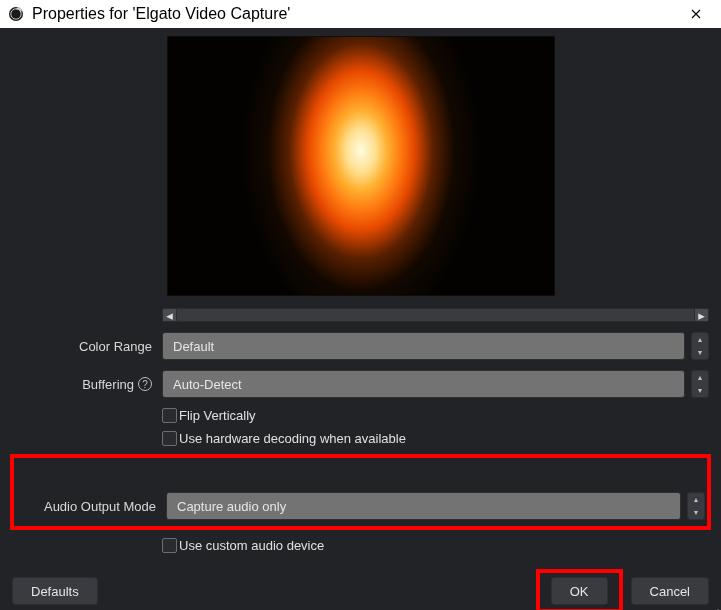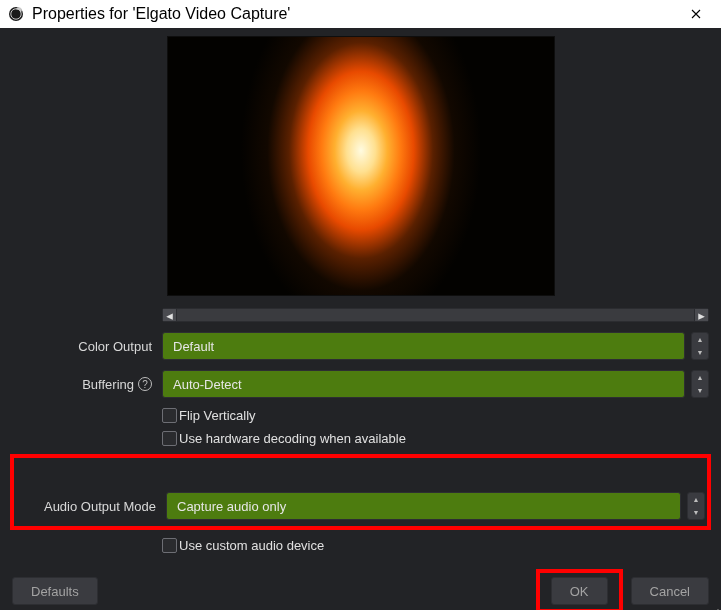--- a/index.html
+++ b/index.html
@@ -82,21 +82,21 @@
     width: 150px;
     text-align: right;
     padding-right: 10px;
     color: #d8d8d8;
     font-size: 13px;
     display: flex; justify-content: flex-end; align-items: center; gap: 4px;
   }
   .select {
     flex: 1;
     height: 28px;
-    background: #4d7c0f;
+    background: #737373;
     border: 1px solid #2d2e32;
     border-radius: 3px;
     display: flex; align-items: center;
     padding: 0 10px;
     color: #e6e6e6;
     position: relative;
   }
   .stepper {
     width: 18px; height: 28px;
     margin-left: 6px;
@@ -137,21 +137,21 @@
     align-items: center;
     padding-top: 8px;
     gap: 8px;
   }
   .btn {
     height: 28px;
     padding: 0 18px;
     background: #3a3b40;
     border: 1px solid #2d2e32;
     border-radius: 3px;
-    color: #a3a3a3;
+    color: #e5e5e5;
     display: inline-flex; align-items: center; justify-content: center;
     font-size: 13px;
     cursor: default;
   }
   .spacer { flex: 1; }
   .ok-wrap {
     border: 4px solid #ff0000;
     padding: 4px 11px;
     display: inline-flex;
   }
@@ -199,21 +199,21 @@
     <div style="height:12px;"></div>
 
     <div class="scrollbar-top">
       <div class="left-cap">◂</div>
       <div class="right-cap">▸</div>
     </div>
 
     <div class="form">
 
       <div class="row">
-        <div class="label">Color Output</div>
+        <div class="label">Color Range</div>
         <div class="select">
           <span>Default</span>
         </div>
         <div class="stepper">
           <div>▲</div>
           <div>▼</div>
         </div>
       </div>
 
       <div class="row">

